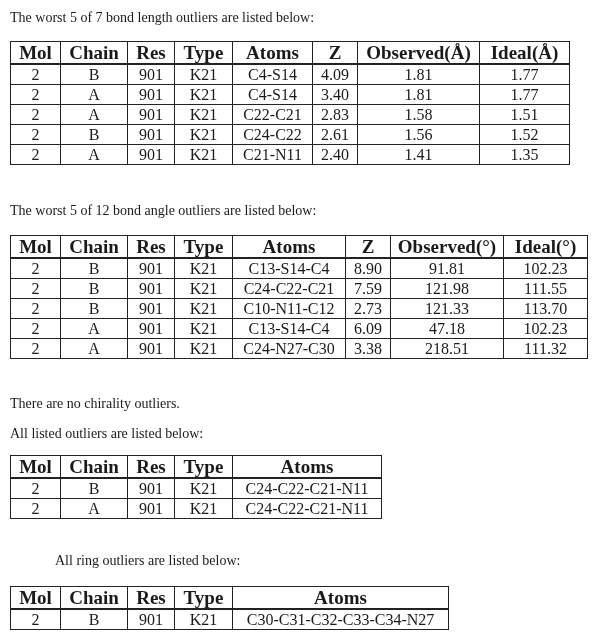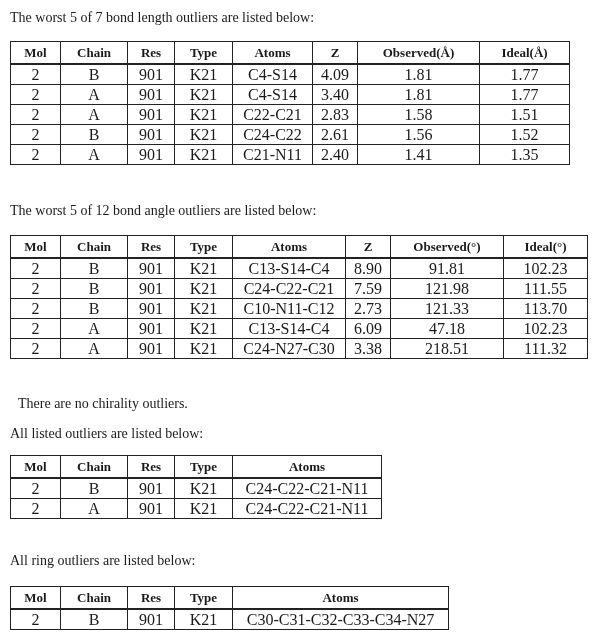--- a/index.html
+++ b/index.html
@@ -22,21 +22,21 @@
   table.outliers th, table.outliers td {
     border: 1.3px solid #222;
     padding: 0 4px;
     text-align: center;
     white-space: nowrap;
     height: 19px;
     line-height: 19px;
   }
   table.outliers th {
     font-weight: bold;
-    font-size: 13px;
+    font-size: 19px;
     height: 21px;
     border-bottom: 2.5px solid #222;
   }
 </style>
 </head>
 <body>
 
 <div class="para" style="top:8px;">The worst 5 of 7 bond length outliers are listed below:</div>
 <table class="outliers" style="top:41px;">
   <colgroup>
@@ -186,21 +186,21 @@
       <td>901</td>
       <td>K21</td>
       <td>C24-N27-C30</td>
       <td>3.38</td>
       <td>218.51</td>
       <td>111.32</td>
     </tr>
   </tbody>
 </table>
 
-<div class="para" style="top:394px;margin-left:8px;">There are no chirality outliers.</div>
+<div class="para" style="top:394px;">There are no chirality outliers.</div>
 
 <div class="para" style="top:424px;">All listed outliers are listed below:</div>
 <table class="outliers" style="top:455px;">
   <colgroup>
     <col style="width:50px">
       <col style="width:67px">
       <col style="width:47px">
       <col style="width:58px">
       <col style="width:149px">
   </colgroup>
@@ -224,21 +224,21 @@
     <tr>
       <td>2</td>
       <td>A</td>
       <td>901</td>
       <td>K21</td>
       <td>C24-C22-C21-N11</td>
     </tr>
   </tbody>
 </table>
 
-<div class="para" style="top:551px;">All ring outliers are listed below:</div>
+<div class="para" style="top:551px;margin-left:45px;">All ring outliers are listed below:</div>
 <table class="outliers" style="top:586px;">
   <colgroup>
     <col style="width:50px">
       <col style="width:67px">
       <col style="width:47px">
       <col style="width:58px">
       <col style="width:216px">
   </colgroup>
   <thead>
     <tr>

